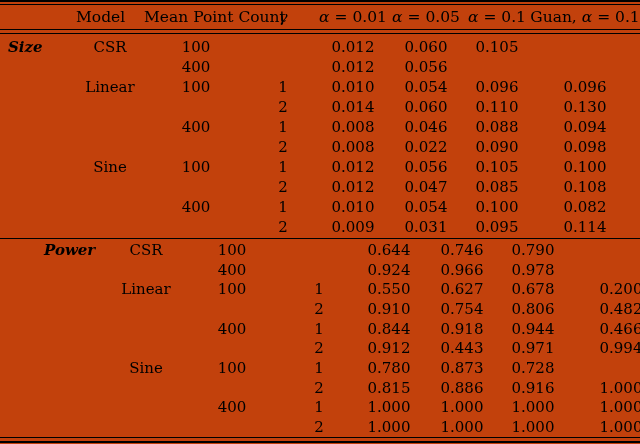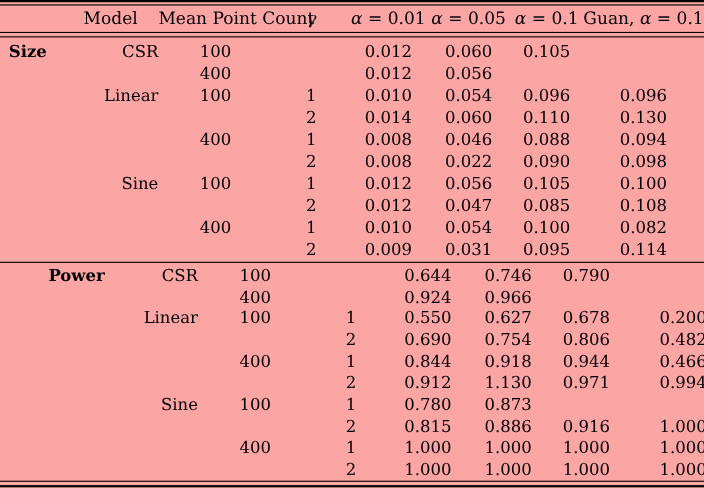--- a/index.html
+++ b/index.html
@@ -1,18 +1,18 @@
 <!DOCTYPE html>
 <html><head>
 <meta charset="utf-8">
 <style>
   html,body { margin:0; padding:0; background:#ffffff; }
   #page {
     position:relative; width:640px; height:444px;
-    background:#fca5a5; color:#000000;
+    background:#c2410c; color:#000000;
     font-family:"DejaVu Serif","Liberation Serif",serif;
     overflow:hidden;
   }
   .rule { position:absolute; left:0; width:640px; background:#000000; }
   #rule-top-thick   { top:0;     height:2px;   }
   #rule-top-thin    { top:4px;   height:1px;   }
   #rule-head-a      { top:29px;  height:1px;   }
   #rule-head-b      { top:32.5px;height:1px;   }
   #rule-mid         { top:238px; height:1.2px; }
   #rule-bottom-thin { top:437px; height:1px;   }
@@ -29,22 +29,22 @@
   }
   #header-row .hcell { text-align:center; white-space:nowrap; overflow:visible; }
   #header-row .hcell.left { text-align:left; padding-left:8px; }
   .math { font-style:italic; }
 
   .section-body { position:absolute; left:0; width:640px; display:grid; font-size:15px; }
   #section-body-0 { top:37px;  height:200px; grid-template-rows:repeat(10,1fr); }
   #section-body-1 { top:240px; height:197px; grid-template-rows:repeat(10,1fr);padding-left:36px; }
 
   .cell { text-align:center; white-space:nowrap; }
-  .cell.section { text-align:left; padding-left:8px; font-weight:bold; }
-  .cell.model   { text-align:right; padding-left:8px; }
+  .cell.section { text-align:left; padding-left:8px; font-weight:bold;font-style:italic; }
+  .cell.model   { text-align:center; padding-left:8px; }
 </style>
 </head>
 <body>
 
 <div id="page">
 
   <div class="rule" id="rule-top-thick"></div>
   <div class="rule" id="rule-top-thin"></div>
 
   <div id="header-row" class="grid-row">
@@ -186,40 +186,41 @@
     <span class="cell"></span>
   </div>
 
   <div class="grid-row">
     <span class="cell section"></span>
     <span class="cell model"></span>
     <span class="cell">400</span>
     <span class="cell"></span>
     <span class="cell">0.924</span>
     <span class="cell">0.966</span>
+    <span class="cell">0.978</span>
     <span class="cell"></span>
   </div>
 
   <div class="grid-row">
     <span class="cell section"></span>
     <span class="cell model">Linear</span>
     <span class="cell">100</span>
     <span class="cell">1</span>
     <span class="cell">0.550</span>
     <span class="cell">0.627</span>
     <span class="cell">0.678</span>
     <span class="cell">0.200</span>
   </div>
 
   <div class="grid-row">
     <span class="cell section"></span>
     <span class="cell model"></span>
     <span class="cell"></span>
     <span class="cell">2</span>
-    <span class="cell">0.690</span>
+    <span class="cell">0.910</span>
     <span class="cell">0.754</span>
     <span class="cell">0.806</span>
     <span class="cell">0.482</span>
   </div>
 
   <div class="grid-row">
     <span class="cell section"></span>
     <span class="cell model"></span>
     <span class="cell">400</span>
     <span class="cell">1</span>
@@ -228,32 +229,33 @@
     <span class="cell">0.944</span>
     <span class="cell">0.466</span>
   </div>
 
   <div class="grid-row">
     <span class="cell section"></span>
     <span class="cell model"></span>
     <span class="cell"></span>
     <span class="cell">2</span>
     <span class="cell">0.912</span>
-    <span class="cell">1.130</span>
+    <span class="cell">0.443</span>
     <span class="cell">0.971</span>
     <span class="cell">0.994</span>
   </div>
 
   <div class="grid-row">
     <span class="cell section"></span>
     <span class="cell model">Sine</span>
     <span class="cell">100</span>
     <span class="cell">1</span>
     <span class="cell">0.780</span>
     <span class="cell">0.873</span>
+    <span class="cell">0.728</span>
   </div>
 
   <div class="grid-row">
     <span class="cell section"></span>
     <span class="cell model"></span>
     <span class="cell"></span>
     <span class="cell">2</span>
     <span class="cell">0.815</span>
     <span class="cell">0.886</span>
     <span class="cell">0.916</span>

